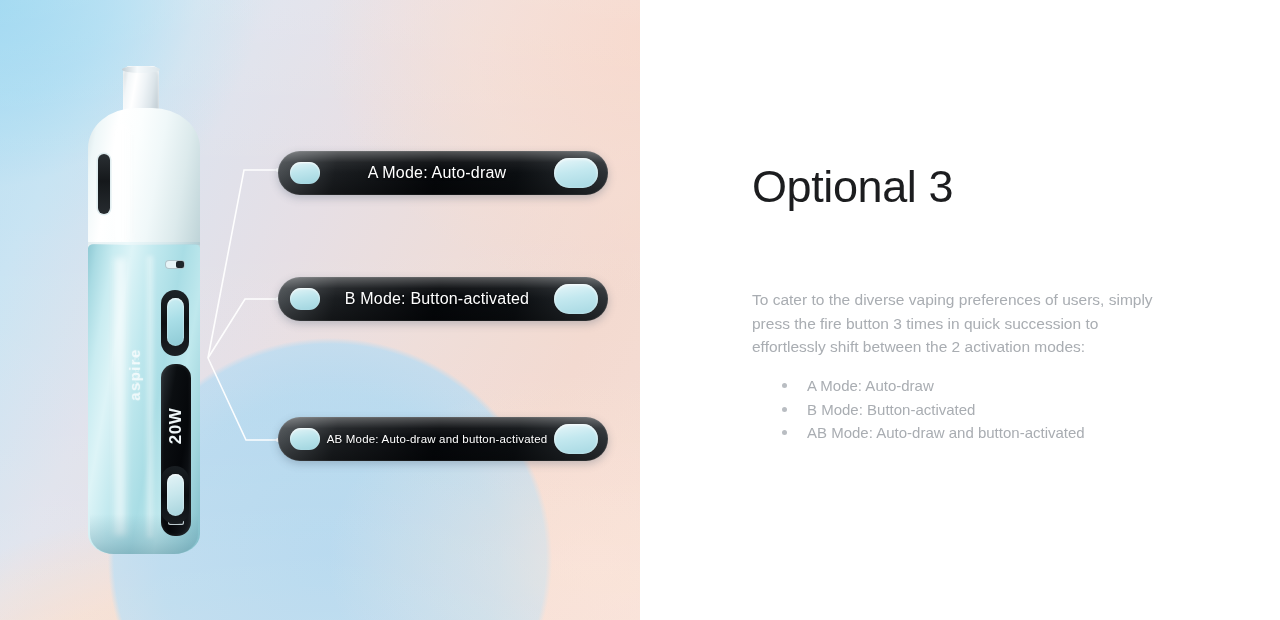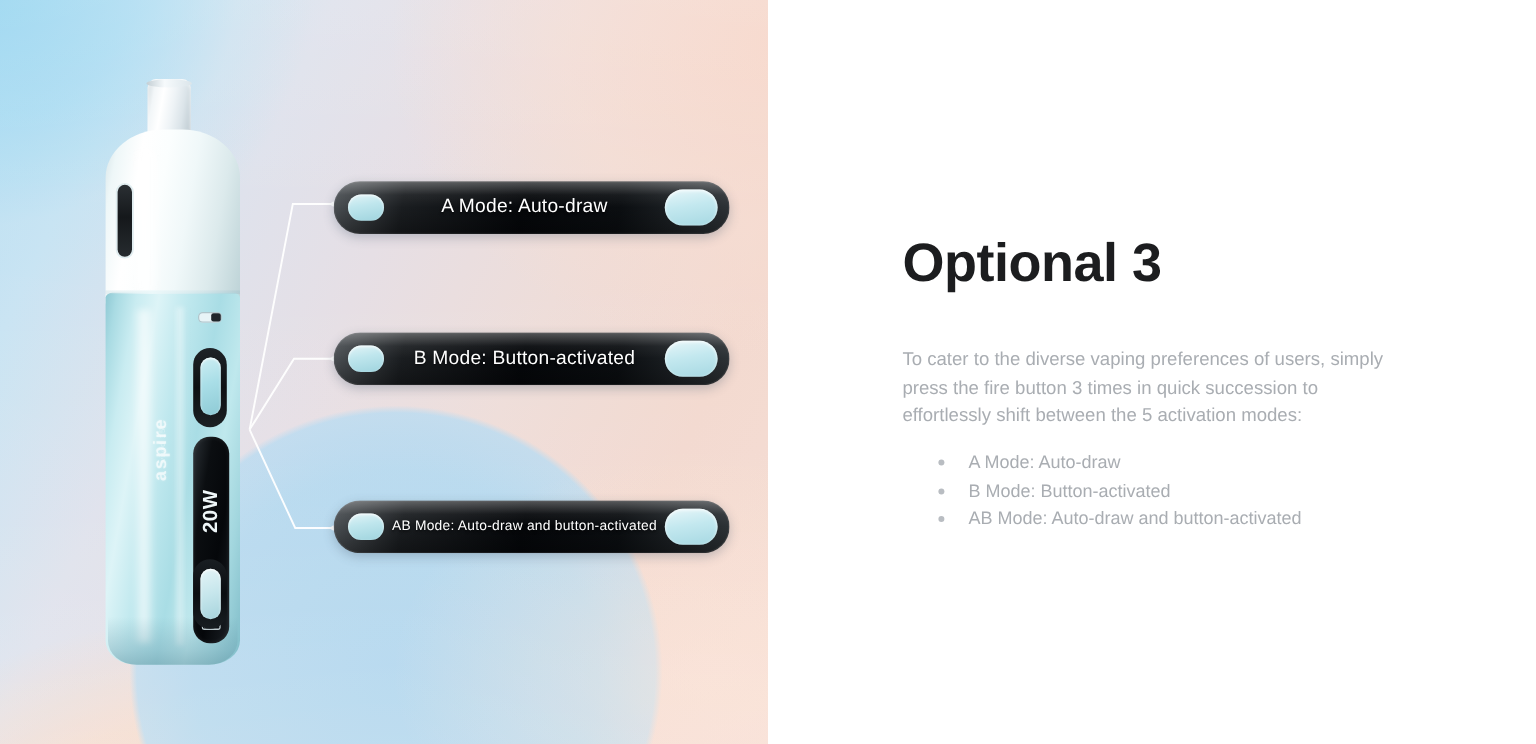--- a/index.html
+++ b/index.html
@@ -367,24 +367,23 @@
     width: 640px; height: 620px;
     background: #ffffff;
     padding: 0 0 0 110px;
   }
   .heading {
     position: absolute;
     left: 112px; top: 160px;
     width: 480px;
     font-size: 45px;
     line-height: 1.21;
-    font-weight: 700;
+    font-weight: 400;
     color: #1c1d1f;
     letter-spacing: -0.4px;
-    margin-top: 32px;
   }
   .body-copy {
     position: absolute;
     left: 112px; top: 288px;
     width: 424px;
     font-size: 15.5px;
     line-height: 1.52;
     color: #a9adb2;
   }
   .mode-list {
@@ -484,21 +483,21 @@
       <div class="pill-label small">AB Mode: Auto-draw and button-activated</div>
       <div class="pill-cap-right"></div>
     </div>
 
   </div>
 
   <div class="right-panel">
 
     <h1 class="heading"><span>Optional 3</span><br></h1>
 
-    <p class="body-copy">To cater to the diverse vaping preferences of users, simply press the fire button 3 times in quick succession to effortlessly shift between the 5 activation modes:</p>
+    <p class="body-copy">To cater to the diverse vaping preferences of users, simply press the fire button 3 times in quick succession to effortlessly shift between the 2 activation modes:</p>
 
     <ul class="mode-list">
       <li>
         <span class="bullet"></span>
         <span>A Mode: Auto-draw</span>
       </li>
       <li>
         <span class="bullet"></span>
         <span>B Mode: Button-activated</span>
       </li>

